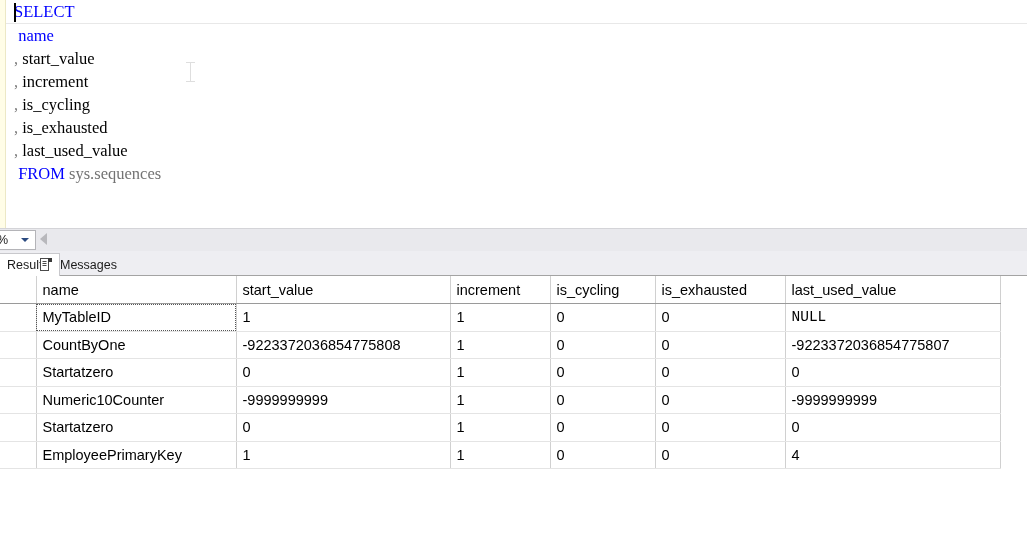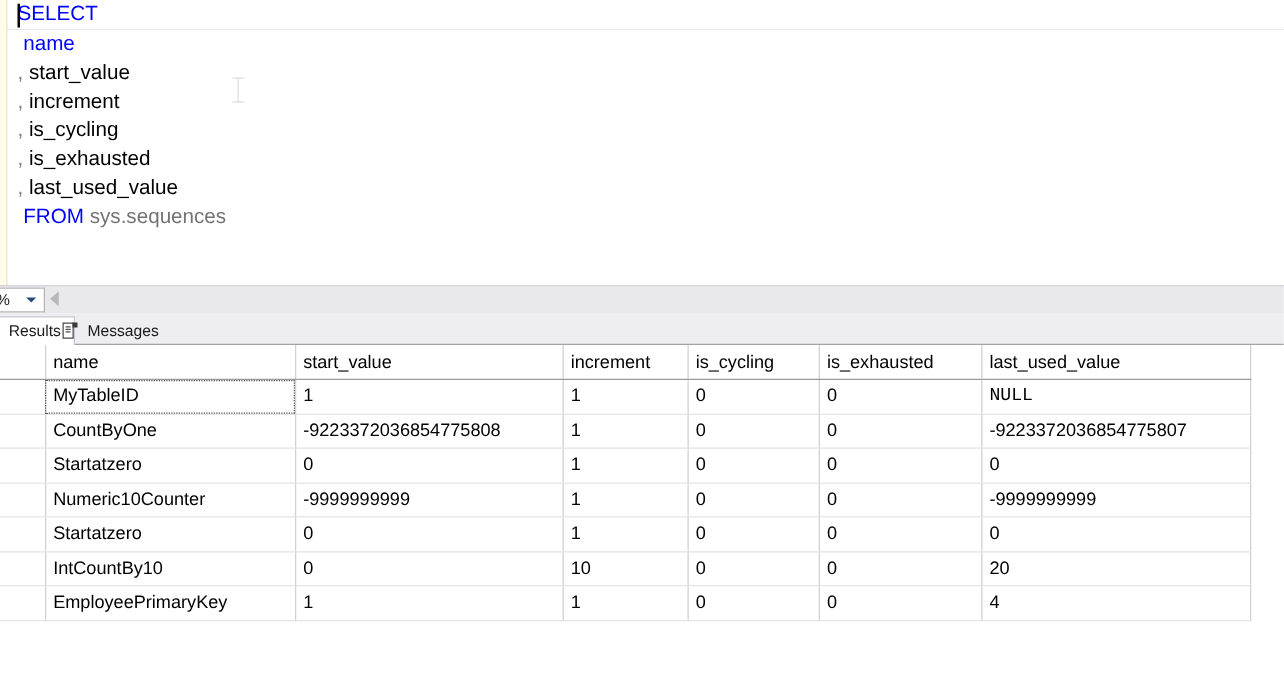--- a/index.html
+++ b/index.html
@@ -30,21 +30,21 @@
     left: 0; top: 0;
     width: 5px;
     height: 228px;
     background: #fffde7;
     border-right: 1px solid #ece8c6;
   }
   .editor-code {
     position: absolute;
     left: 6px; top: 0;
     right: 0;
-    font-family: Liberation Sans, sans-serif;
+    font-family: Liberation Serif, serif;
     font-size: 16.5px;
     line-height: 23px;
     color: #000000;
     white-space: pre;
   }
   .code-line {
     height: 23px;
     padding-left: 8px;
     position: relative;
   }
@@ -164,21 +164,21 @@
   .tab.results {
     left: -3px;
     background: #ffffff;
     border-left: 1px solid #c8c8cc;
     border-right: 1px solid #c8c8cc;
     border-top: 1px solid #c8c8cc;
     padding-left: 9px;
     padding-right: 10px;
   }
   .tab.messages {
-    left: 47px;
+    left: 37px;
     background: transparent;
     padding-left: 2px;
   }
   .tab-icon {
     width: 15px;
     height: 15px;
     margin-right: 6px;
     flex: none;
     display: block;
   }
@@ -331,29 +331,20 @@
           <td class="rowhdr"></td>
           <td class="c-name">Startatzero</td>
           <td class="c-start">0</td>
           <td class="c-incr">1</td>
           <td class="c-cycling">0</td>
           <td class="c-exhausted">0</td>
           <td class="c-last">0</td>
         </tr>
         <tr>
           <td class="rowhdr"></td>
-          <td class="c-name">IntCountBy10</td>
-          <td class="c-start">0</td>
-          <td class="c-incr">10</td>
-          <td class="c-cycling">0</td>
-          <td class="c-exhausted">0</td>
-          <td class="c-last">20</td>
-        </tr>
-        <tr>
-          <td class="rowhdr"></td>
           <td class="c-name">EmployeePrimaryKey</td>
           <td class="c-start">1</td>
           <td class="c-incr">1</td>
           <td class="c-cycling">0</td>
           <td class="c-exhausted">0</td>
           <td class="c-last">4</td>
         </tr>
       </tbody>
   </table>
 </div>

